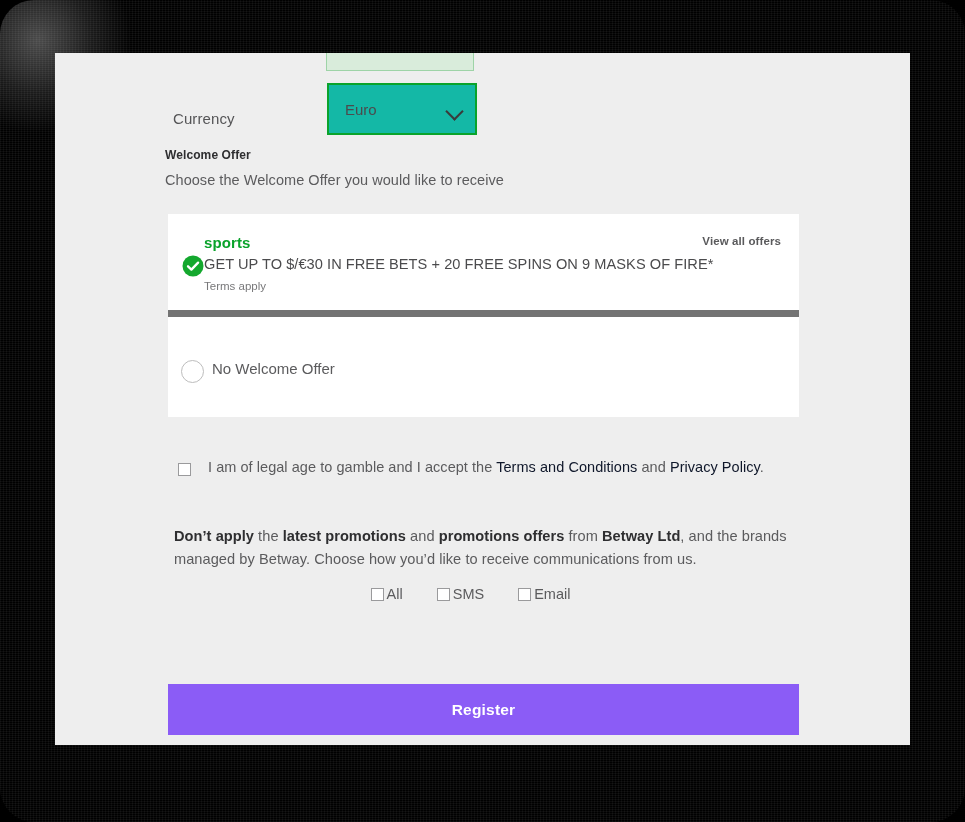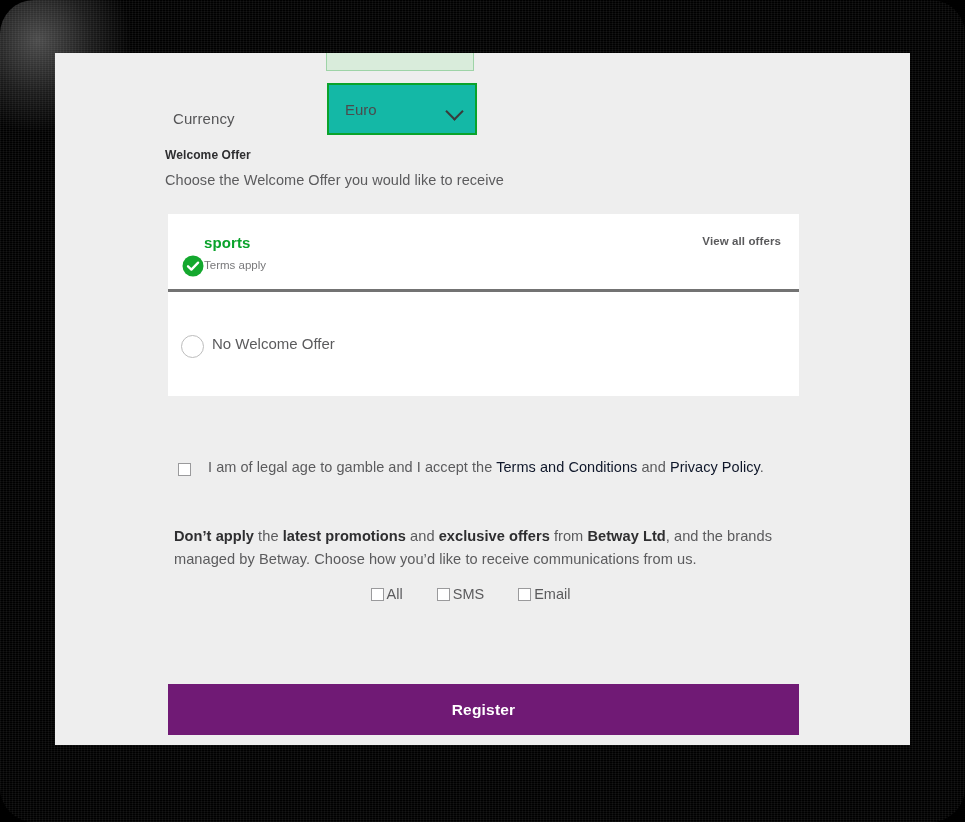--- a/index.html
+++ b/index.html
@@ -136,21 +136,21 @@
     top: 161px;
     width: 631px;
     background: #ffffff;
   }
   .offer-row {
     position: relative;
     padding: 20px 18px 18px 18px;
     min-height: 66px;
     box-sizing: border-box;
   }
-  .offer-row.divider { border-top: 3px solid #737373; }
+  .offer-row.divider { border-top: 7px solid #737373; }
   .offer-row.no-offer { height: 107px; padding-top: 0; }
 
   .check-icon {
     position: absolute;
     left: 14px;
     top: 41px;
     width: 22px;
     height: 22px;
   }
   .radio-icon {
@@ -269,21 +269,21 @@
   }
   .channel .cb { margin-right: 3px; }
 
   
   .register-btn {
     position: absolute;
     left: 113px;
     top: 631px;
     width: 631px;
     height: 51px;
-    background: #701a75;
+    background: #8b5cf6;
     border: 0;
     color: #ffffff;
     font-family: "Liberation Sans", sans-serif;
     font-size: 15.5px;
     font-weight: 700;
     letter-spacing: .2px;
     cursor: pointer;
   }
 </style>
 </head>
@@ -313,37 +313,38 @@
     <div class="offer-row">
       <span class="check-icon">
         <svg width="22" height="22" viewBox="0 0 22 22" aria-hidden="true">
           <circle cx="11" cy="11" r="10.5" fill="#14a82e"></circle>
           <path d="M6 11.3 L9.4 14.6 L16.1 7.6" fill="none" stroke="#ffffff" stroke-width="2.3" stroke-linecap="round" stroke-linejoin="round"></path>
         </svg>
       </span>
       <a class="view-all" href="#">View all offers</a>
       <div class="offer-body">
         <div class="offer-brand">sports</div>
+        <div class="offer-headline">GET UP TO $/€30 IN FREE BETS + 20 FREE SPINS ON 9 MASKS OF FIRE*</div>
         <div class="offer-terms">Terms apply</div>
       </div>
     </div>
 
     <div class="offer-row divider no-offer">
       <span class="radio-icon"></span>
       <span class="no-offer-label">No Welcome Offer</span>
     </div>
 
   </div>
 
   <div class="legal-row">
     <input type="checkbox" class="cb legal-cb" style="">
     <span class="legal-text"><span>I am of legal age to gamble and I accept the </span><a href="#">Terms and Conditions</a><span> and </span><a href="#">Privacy Policy</a><span>.</span></span>
   </div>
 
-  <div class="marketing"><b>Don’t apply</b><span> the </span><b>latest promotions</b><span> and </span><b>exclusive offers</b><span> from </span><b>Betway Ltd</b><span>, and the brands managed by Betway. Choose how you’d like to receive communications from us.</span></div>
+  <div class="marketing"><b>Don’t apply</b><span> the </span><b>latest promotions</b><span> and </span><b>promotions offers</b><span> from </span><b>Betway Ltd</b><span>, and the brands managed by Betway. Choose how you’d like to receive communications from us.</span></div>
 
   <div class="channels">
     <span class="channel"><input type="checkbox" class="cb" style=""><span>All</span></span><span class="channel"><input type="checkbox" class="cb" style=""><span>SMS</span></span><span class="channel"><input type="checkbox" class="cb" style=""><span>Email</span></span>
   </div>
 
   <button class="register-btn">Register</button>
 
 </div>
 
 </body></html>

